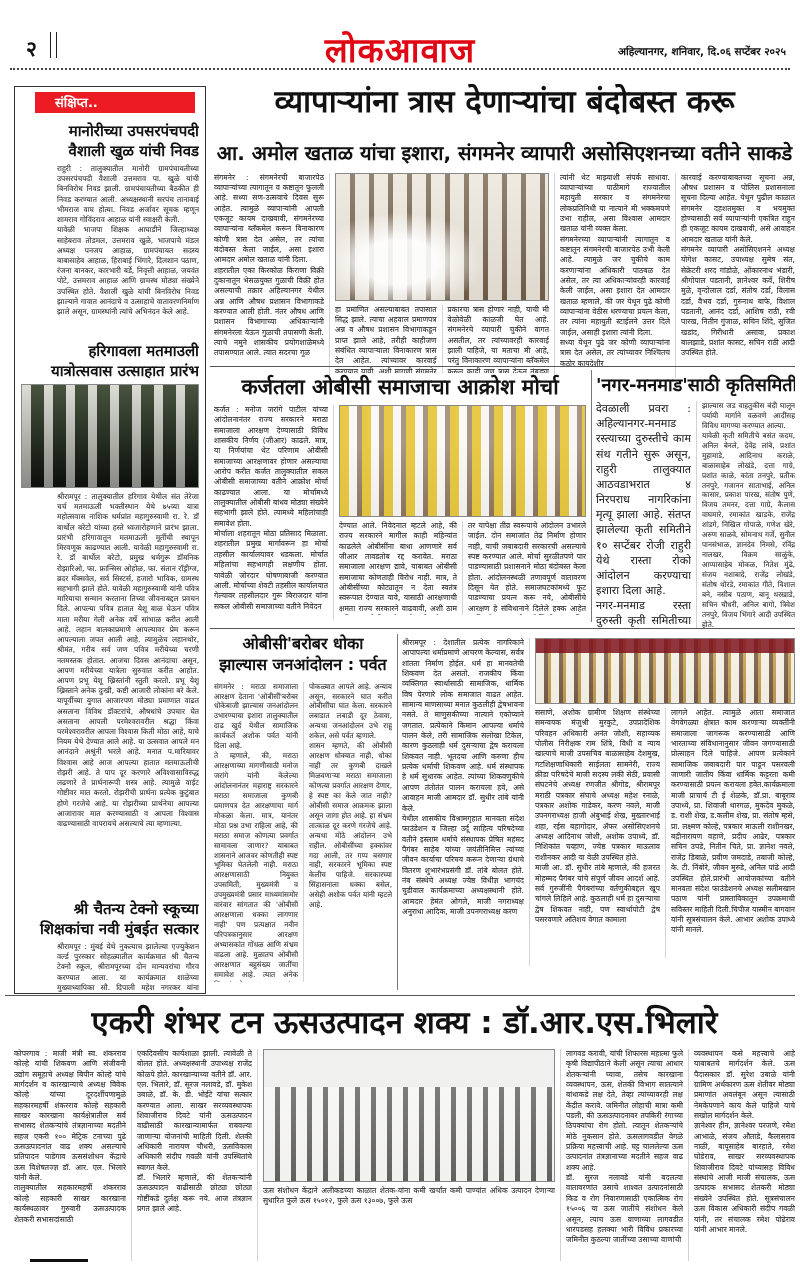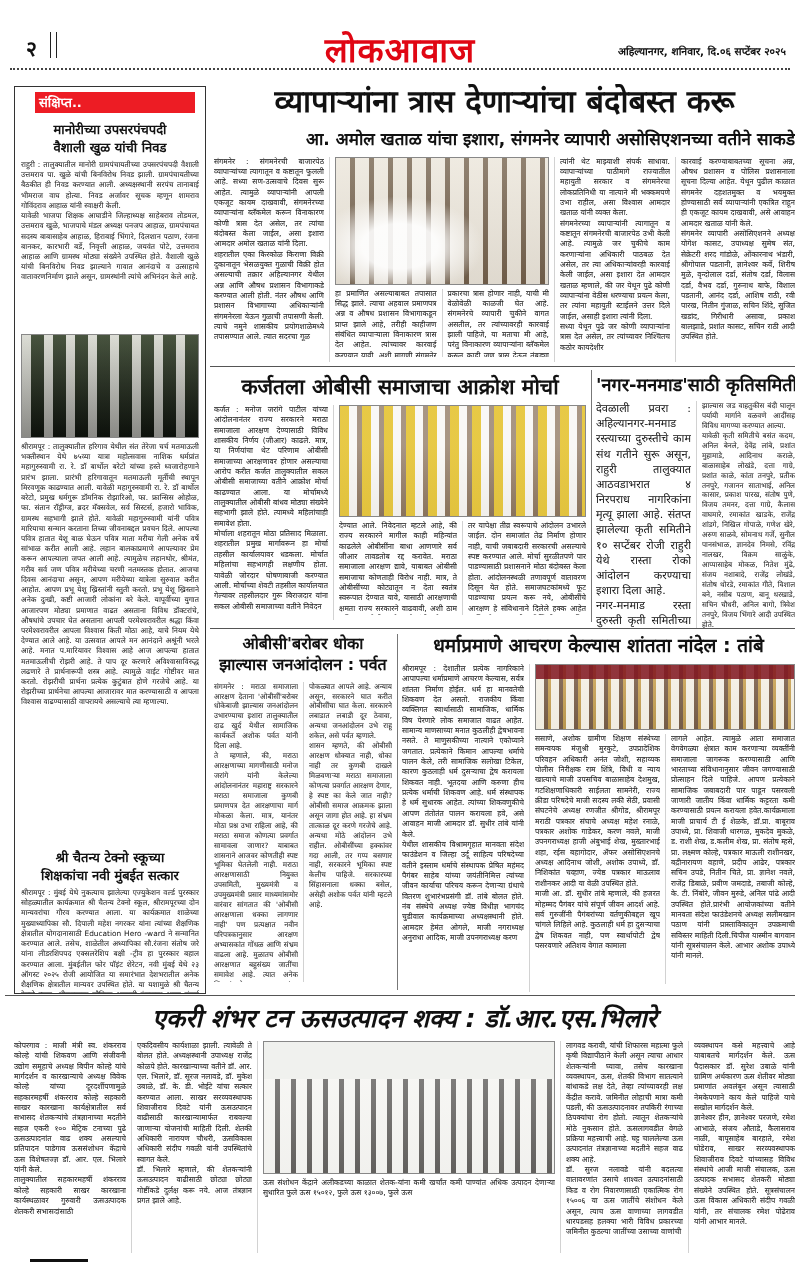--- a/index.html
+++ b/index.html
@@ -40,45 +40,45 @@
       linear-gradient(rgba(128,20,30,.85) 0 22%, transparent 22%),
       repeating-linear-gradient(90deg, rgba(250,248,240,.9) 0 8px, rgba(90,60,50,.55) 8px 12px, rgba(220,170,60,.5) 12px 15px),
       linear-gradient(#cbb89a,#93805f);}
   .ph-sugar{height:133px;background:
       linear-gradient(#f0f1ee 0 28%, transparent 28%),
       repeating-linear-gradient(90deg, rgba(252,252,250,.9) 0 11px, rgba(55,55,60,.5) 11px 16px),
       linear-gradient(#dcd9d2,#8e8a80);}
   
   .sidebar{position:absolute;left:14px;top:86px;width:192px;height:908px;
            border:1.5px solid #333;box-sizing:border-box;padding:5px 6px;overflow:hidden;}
-  .brief-box{margin:0 4px 7px 14px;height:21px;line-height:21px;padding-left:4px;
+  .brief-box{margin:0 4px 7px 14px;height:21px;line-height:21px;padding-left:20px;
              color:#fff;font-weight:bold;font-size:13px;}
-  .sb-head{font-size:13px;margin:6px 0 4px;}
-  .sidebar .bodytxt{font-size:7.4px;}
+  .sb-head{font-size:15px;margin:6px 0 4px;text-align:right;}
+  .sidebar .bodytxt{font-size:7.4px;margin-left:36px;}
   .sb-photo{margin:4px 0;}
   
   .lead{position:absolute;left:214px;top:84px;width:581px;}
   .lead-headline{font-size:31px;line-height:1.15;}
-  .lead-sub{font-size:17px;margin-top:7px;text-align:right;}
+  .lead-sub{font-size:20px;margin-top:19px;}
   .lead-body{margin-top:7px;height:205px;}
   .mini-cols{display:flex;gap:5px;margin-top:4px;}
   .mini-cols>div+div{border-left:1px solid #d2d2d2;padding-left:5px;}
   
   .story2{position:absolute;left:214px;top:372px;width:372px;}
   .story2-headline{font-size:21px;}
   .story3{position:absolute;left:596px;top:372px;width:199px;}
   .story3-headline{font-size:18px;}
   
   .story4{position:absolute;left:214px;top:634px;width:178px;}
   .story4-headline{font-size:16px;line-height:1.3;}
   .story5{position:absolute;left:402px;top:632px;width:393px;}
   .story5-headline{font-size:19px;}
   
   .story6{position:absolute;left:14px;top:1000px;width:781px;}
-  .story6-headline{font-size:25px;font-style:italic;}
+  .story6-headline{font-size:31px;}
   .story6-body{margin-top:7px;height:212px;}
   .page-mark{position:absolute;left:30px;top:1259px;width:58px;height:3px;background:#111;}
 </style>
 </head>
 <body>
 
 <div class="page">
 
   <div class="pagenum">२</div>
   <div class="pagenum-bars"></div>
@@ -90,20 +90,22 @@
     <div class="brief-box" id="briefbox" style="background: rgb(237, 28, 36);">संक्षिप्त..</div>
 
     <div>
       <div class="headline-wrap sb-head">मानोरीच्या उपसरपंचपदी
 वैशाली खुळ यांची निवड</div>
       <div class="bodytxt" style="height:170px;">राहुरी : तालुक्यातील मानोरी ग्रामपंचायतीच्या उपसरपंचपदी वैशाली उत्तमराव पा. खुळे यांची बिनविरोध निवड झाली. ग्रामपंचायतीच्या बैठकीत ही निवड करण्यात आली. अध्यक्षस्थानी सरपंच तानाबाई भीमराज वाघ होत्या. निवड अर्जावर सूचक म्हणून शामराव गोविंदराव आहाळ यांनी स्वाक्षरी केली.
 यावेळी भाजपा शिक्षक आघाडीने जिल्हाध्यक्ष साहेबराव तोडमल, उत्तमराव खुळे, भाजपाचे मंडल अध्यक्ष पनजप आहाळ, ग्रामपंचायत सदस्य बाबासाहेब आहाळ, हिराबाई भिंगारे, दिलशान पठाण, रंजना बानकर, कारभारी बर्डे, निवृत्ती आहाळ, जयवंत पोटे, उत्तमराव आहाळ आणि ग्रामस्थ मोठ्या संख्येने उपस्थित होते. वैशाली खुळे यांची बिनविरोध निवड झाल्याने गावात आनंदाचे व उत्साहाचे वातावरणनिर्माण झाले असून, ग्रामस्थांनी त्यांचे अभिनंदन केले आहे.</div>
     </div>
 
     <div>
+      <div class="headline-wrap sb-head">हरिगावला मतमाउली
+यात्रोत्सवास उत्साहात प्रारंभ</div>
       <div class="photo ph-yatra sb-photo"></div>
       <div class="bodytxt" style="height:400px;">श्रीरामपूर : तालुक्यातील हरिगाव येथील संत तेरेजा चर्च मतमाऊली भक्तीस्थान येथे ७५व्या यात्रा महोत्सवास नाशिक धर्मप्रांत महागुरुस्वामी रा. रे. डॉ बार्थोल बरेटो यांच्या हस्ते ध्वजारोहणाने प्रारंभ झाला. प्रारंभी हरिगावातून मतमाऊली मूर्तीची स्थापून मिरवणूक काढण्यात आली. यावेळी महागुरुस्वामी रा. रे. डॉ बार्थोल बरेटो, प्रमुख धर्मगुरू डॉमनिक रोझारिओ, फा. फ्रान्सिस ओहोळ, फा. संतान रॉड्रीग्ज, ब्रदर मॅक्सवेल, सर्व सिस्टर्स, हजारो भाविक, ग्रामस्थ सहभागी झाले होते. यावेळी महागुरुस्वामी यांनी पवित्र मारियाचा सन्मान करताना तिच्या जीवनाबद्दल प्रवचन दिले. आपल्या पवित्र हातात येशू बाळ घेऊन पवित्र माता मरीया गेली अनेक वर्षे सांभाळ करीत आली आहे. लहान बालकाप्रमाणे आपल्यावर प्रेम करून आपल्याला जपत आली आहे. त्यामुळेच लहानथोर, श्रीमंत, गरीब सर्व जण पवित्र मरीयेच्या चरणी नतमस्तक होतात. आजचा दिवस आनंदाचा असून, आपण मरीयेच्या यात्रेला सुरुवात करीत आहोत. आपण प्रभू येशू ख्रिस्तांनी स्तुती करतो. प्रभू येशू ख्रिस्ताने अनेक दुःखी, कष्टी आजारी लोकांना बरे केले. यापूर्वीच्या युगात आजारपण मोठ्या प्रमाणात वाढत असताना विविध डॉक्टरांचे, औषधांचे उपचार घेत असताना आपली परमेश्वरावरील श्रद्धा किंवा परमेश्वरावरील आपला विश्वास किती मोठा आहे, याचे नियम येथे देण्यात आले आहे. या उत्सवात आपले मन आनंदाने अश्रूंनी भरले आहे. मनात प.मारियावर विश्वास आहे आज आपल्या हातात मतमाऊलीची रोझरी आहे. ते पाप दूर करणारे अविश्वासाविरुद्ध लढणारे ते प्रार्थनारूपी शस्त्र आहे. त्यामुळे वाईट गोष्टीवर मात करतो. रोझरीची प्रार्थना प्रत्येक कुटुंबात होणे गरजेचे आहे. या रोझरीच्या प्रार्थनेचा आपल्या आजारावर मात करण्यासाठी व आपला विश्वास वाढण्यासाठी वापरायचे असल्याचे त्या म्हणाल्या.</div>
     </div>
 
     <div>
       <div class="headline-wrap sb-head">श्री चैतन्य टेक्नो स्कूच्या
 शिक्षकांचा नवी मुंबईत सत्कार</div>
       <div class="bodytxt" style="height:205px;">श्रीरामपूर : मुंबई येथे नुकत्याच झालेल्या एज्युकेशन वर्ल्ड पुरस्कार सोहळ्यातील कार्यक्रमात श्री चैतन्य टेक्नो स्कूल, श्रीरामपूरच्या दोन मान्यवरांचा गौरव करण्यात आला. या कार्यक्रमात शाळेच्या मुख्याध्यापिका सौ. दिपाली महेश नगरकर यांना त्यांच्या शैक्षणिक क्षेत्रातील योगदानासाठी Education Hero -ward ने सन्मानित करण्यात आले. तसेच, शाळेतील अध्यापिका सौ.रंजना संतोष जरे यांना लीडरशिपपद एक्सलरेशिप बक्षी -ट्रीव हा पुरस्कार बहाल करण्यात आला. मुंबईतील फोर पॉइंट शेरेटन, नवी मुंबई येथे २३ ऑगस्ट २०२५ रोजी आयोजित या समारंभात देशभरातील अनेक शैक्षणिक क्षेत्रातील मान्यवर उपस्थित होते. या यशामुळे श्री चैतन्य टेक्नो स्कूल, श्रीरामपूरचा लौकिक आणखी उंचावला असून संपूर्ण शाळा परिवारात आनंदाचे वातावरण आहे</div>
     </div>
   </div>
@@ -168,21 +170,20 @@
       <div class="bodytxt" style="width:84px;font-size:7.2px;">संगमनेर : मराठा समाजाला आरक्षण देताना 'ओबीसीं'बरोबर धोकेबाजी झाल्यास जनआंदोलन उभारण्याचा इशारा तालुक्यातील दाढ खुर्द येथील सामाजिक कार्यकर्ते अशोक पर्वत यांनी दिला आहे.
 ते म्हणाले, की, मराठा आरक्षणाच्या मागणीसाठी मनोज जरांगे यांनी केलेल्या आंदोलनानंतर महाराष्ट्र सरकारने मराठा समाजाला कुणबी प्रमाणपत्र देत आरक्षणाचा मार्ग मोकळा केला. मात्र, यानंतर मोठा प्रश्न उभा राहिला आहे, की मराठा समाज कोणत्या प्रवर्गात सामावला जाणार? याबाबत शासनाने आजवर कोणतीही स्पष्ट भूमिका घेतलेली नाही. मराठा आरक्षणासाठी नियुक्त उपसमिती, मुख्यमंत्री व उपमुख्यमंत्री प्रसार माध्यमांसमोर वारंवार सांगतात की 'ओबीसी आरक्षणाला धक्का लागणार नाही' पण प्रत्यक्षात नवीन परिपत्रकानुसार आरक्षण अभ्यासकांत गोंधळ आणि संभ्रम वाढला आहे. मुळातच ओबीसी आरक्षणात बहुसंख्य जातींचा समावेश आहे. त्यात अनेक जिल्ह्यांमध्ये ५० टक्क्यांहून अधिक मराठा समाजाने जुने कुणबी दाखले काढून मागच्या</div>
       <div class="bodytxt" style="flex:1;font-size:7.2px;">पोकळ्यात आपले आहे. अन्याय असून, सरकारने घात करीत ओबीसींचा घात केला. सरकारने लबाडात लबाडी दूर ठेवावा, अन्यथा जनआंदोलन उभे राहू शकेल, असे पर्वत म्हणाले.
 शासन म्हणते, की ओबीसी आरक्षण धोक्यात नाही, धोका नाही तर कुणबी दाखले मिळवणाऱ्या मराठा समाजाला कोणत्या प्रवर्गात आरक्षण देणार, हे स्पष्ट का केले जात नाही? ओबीसी समाज आक्रमक झाला असून जागा होत आहे. हा संभ्रम तात्काळ दूर करणे गरजेचे आहे. अन्यथा मोठे आंदोलन उभे राहील. ओबीसींच्या हक्कांवर गदा आली, तर गप्प बसणार नाही, सरकारने भूमिका स्पष्ट केलीच पाहिजे. सरकारच्या सिंहासनाला धक्का बसेल, असेही अशोक पर्वत यांनी म्हटले आहे.</div>
     </div>
   </div>
 
   <div class="vrule" style="left:397px;top:634px;height:356px;"></div>
 
   <div class="story5">
-    <div class="headline story5-headline">धर्माप्रमाणे आचरण केल्यास शांतता नांदेल : तांबे</div>
     <div class="cols" style="margin-top:6px;height:328px;">
       <div class="bodytxt" style="width:122px;">श्रीरामपूर : देशातील प्रत्येक नागरिकाने आपापल्या धर्माप्रमाणे आचरण केल्यास, सर्वत्र शांतता निर्माण होईल. धर्म हा मानवतेची शिकवण देत असतो. राजकीय किंवा व्यक्तिगत स्वार्थासाठी सामाजिक, धार्मिक विष पेरणारे लोक समाजात वाढत आहेत. सामान्य माणसाच्या मनात कुठलीही द्वेषभावना नसते. ते माणुसकीच्या नात्याने एकोप्याने जगतात. प्रत्येकाने किमान आपल्या धर्माचे पालन केले, तरी सामाजिक सलोखा टिकेल, कारण कुठलाही धर्म दुसऱ्याचा द्वेष करायला शिकवत नाही. भूतदया आणि करुणा हीच प्रत्येक धर्माची शिकवण आहे. धर्म संस्थापक हे धर्म सुधारक आहेत. त्यांच्या शिकवणुकीचे आपण तंतोतंत पालन करायला हवे, असे आवाहन माजी आमदार डॉ. सुधीर तांबे यांनी केले.
 येथील शासकीय विश्रामगृहात मानवता संदेश फाउंडेशन व जिल्हा उर्दू साहित्य परिषदेच्या वतीने इस्लाम धर्माचे संस्थापक प्रेषित महंमद पैगंबर साहेब यांच्या जयंतीनिमित्त त्यांच्या जीवन कार्याचा परिचय करून देणाऱ्या ग्रंथाचे वितरण शुभारंभप्रसंगी डॉ. तांबे बोलत होते. नंब संस्थेचे अध्यक्ष ज्येष्ठ विधीज्ञ भागचंद चुडीवाल कार्यक्रमाच्या अध्यक्षस्थानी होते. आमदार हेमंत ओगले, माजी नगराध्यक्ष अनुराधा आदिक, माजी उपनगराध्यक्ष करण</div>
       <div style="flex:1;">
         <div class="photo ph-dharma"></div>
         <div class="mini-cols">
           <div class="bodytxt" style="width:125px;height:250px;">ससाणे, अशोक ग्रामीण शिक्षण संस्थेच्या समन्वयक मंजुश्री मुरकुटे, उपप्रादेशिक परिवहन अधिकारी अनंत जोशी, सहाय्यक पोलीस निरीक्षक राम शिंत्रे, विधी व न्याय खात्याचे माजी उपसचिव बाळासाहेब देशमुख, गटशिक्षणाधिकारी साईलता सामनेरी, राज्य क्रीडा परिषदेचे माजी सदस्य लकी सेठी, प्रवासी संघटनेचे अध्यक्ष रणजीत श्रीगोड, श्रीरामपूर मराठी पत्रकार संघाचे अध्यक्ष महेश रनाळे, पत्रकार अशोक गाडेकर, करण नवले, माजी उपनगराध्यक्ष हाजी अंबुभाई शेख, मुख्तारभाई शहा, रईस बहागोदार, ॲफर असोसिएशनचे अध्यक्ष आदिनाथ जोशी, अशोक उपाध्ये, डॉ. निशिकांत चव्हाण, ज्येष्ठ पत्रकार माऊलाव राशीनकर आदी या वेळी उपस्थित होते.
 माजी आ. डॉ. सुधीर तांबे म्हणाले, की हजरत मोहम्मद पैगंबर यांचे संपूर्ण जीवन आदर्श आहे. सर्व गुरुजींनी पैगंबरांच्या वर्तणुकीबद्दल खूप चांगले लिहिले आहे. कुठलाही धर्म हा दुसऱ्याचा द्वेष शिकवत नाही, पण स्वार्थापोटी द्वेष पसरवणारे अतिशय वेगात कामाला</div>
           <div class="bodytxt" style="flex:1;height:250px;">लागले आहेत. त्यामुळे आता समाजात वेगवेगळ्या क्षेत्रात काम करणाऱ्या व्यक्तींनी समाजाला जागरूक करण्यासाठी आणि भारताच्या संविधानानुसार जीवन जगण्यासाठी प्रोत्साहन दिले पाहिजे. आपण प्रत्येकाने सामाजिक जबाबदारी पार पाडून पसरवली जाणारी जातीय किंवा धार्मिक कट्टरता कमी करण्यासाठी प्रयत्न करायला हवेत.कार्यक्रमाला माजी प्राचार्य टी ई शेळके, डॉ.प्रा. बाबूराव उपाध्ये, प्रा. शिवाजी थारगळ, मुकदेव मुकळे, ड. राशी शेख, ड.कलीम शेख, प्रा. संतोष म्हसे, प्रा. लक्ष्मण कोल्हे, पत्रकार माऊली राशीनखर, बद्रीनारायण वहाणे, प्रदीप आढेर, पत्रकार सचिन उपडे, नितीन चिते, प्रा. ज्ञानेश नवले, राजेंद्र डिबाळे, प्रवीण जमदाडे, तबाजी कोल्हे, के. टी. निंबोरे, जीवन मुरुडे, अनिल पांढे आदी उपस्थित होते.प्रारंभी आयोजकांच्या वतीने मानवता संदेश फाउंडेशनचे अध्यक्ष सलीमखान पठाण यांनी प्रास्ताविकातून उपक्रमाची सविस्तर माहिती दिली.चिपीज यास्मीन बागवान यांनी सूत्रसंचालन केले. आभार अशोक उपाध्ये यांनी मानले.</div>
         </div>

